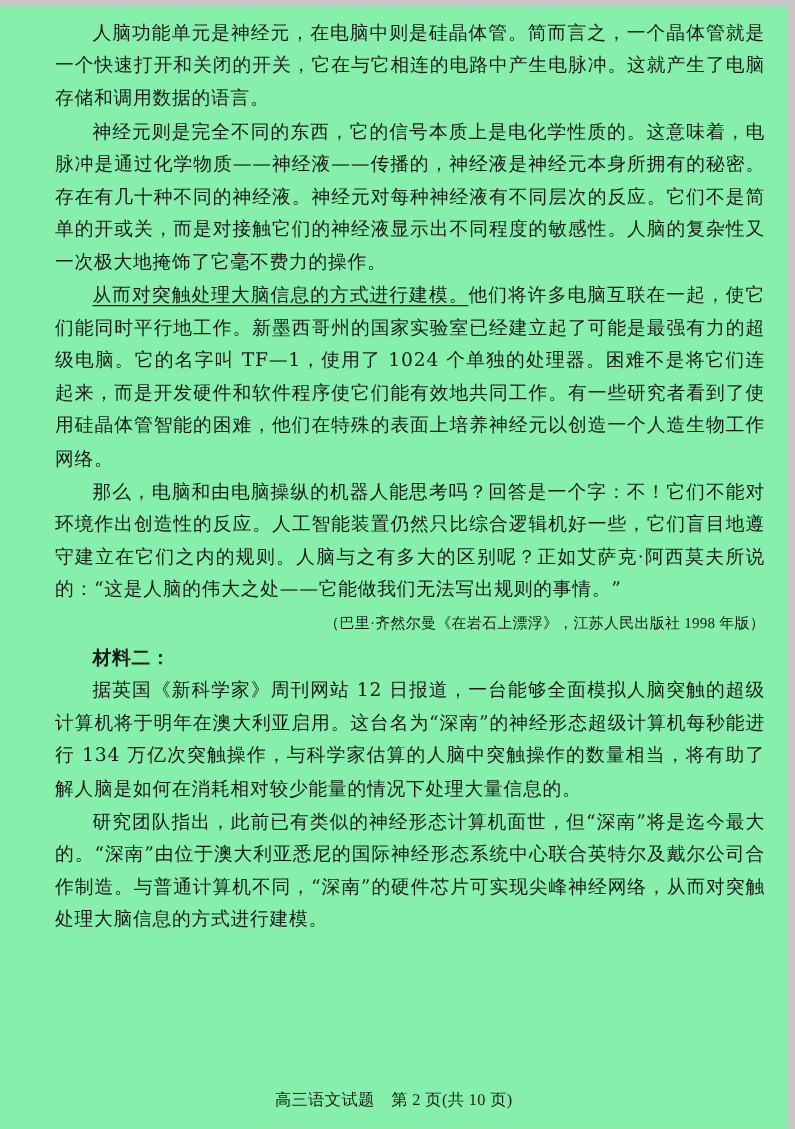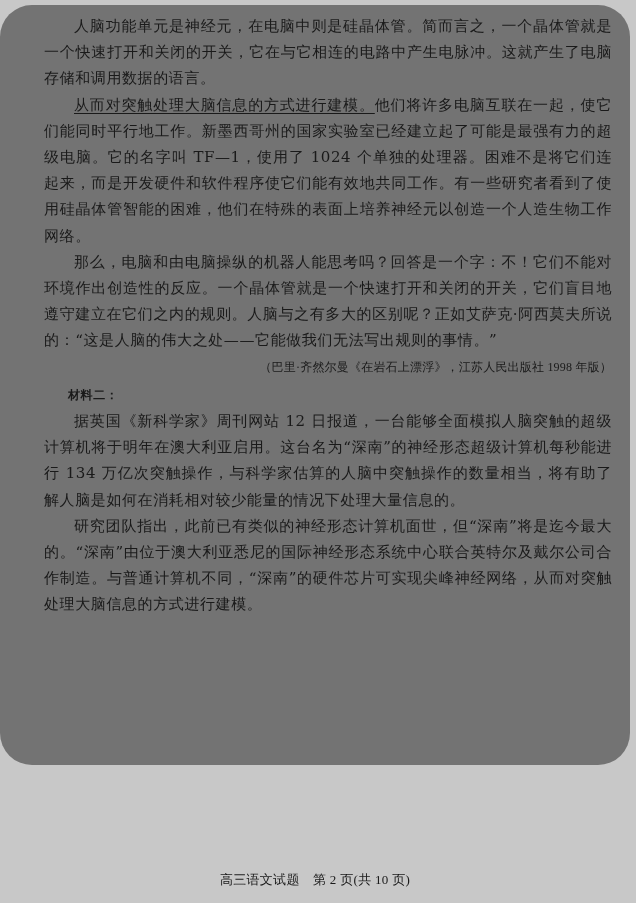--- a/index.html
+++ b/index.html
@@ -4,23 +4,22 @@
   <style>
     html, body { margin: 0; padding: 0; }
     body {
       width: 636px; height: 903px; overflow: hidden;
       background: #c8c8c8;
       font-family: "DejaVu Serif", "Liberation Serif", serif;
       color: #1a1a1a;
     }
     .page {
       position: absolute; left: 0; top: 5px;
-      width: 630px; height: 760px;
-      background: #737373;
-      border-radius: 32px;
+      width: 630px; height: 898px;
+      background: #86efac;
     }
     .content {
       position: absolute; left: 44px; top: 8px;
       width: 568px;
     }
     p {
       margin: 0;
       font-size: 15px;
       line-height: 26.2px;
       text-align: justify;
@@ -29,37 +28,38 @@
     }
     .u { text-decoration: underline; text-underline-offset: 3px; }
     .source {
       text-align: right; text-indent: 0;
       font-family: "Liberation Serif", "DejaVu Serif", serif;
       font-size: 12px; letter-spacing: 0.2px;
     }
     .heading {
       text-indent: 2em; font-weight: bold;
       font-family: "DejaVu Sans", sans-serif;
-      font-size: 12px; margin-top: 2px;
+      font-size: 15px; margin-top: 2px;
     }
     .footer {
       position: absolute; left: 0; width: 630px; top: 866px;
       text-align: center;
       font-family: "Liberation Serif", "DejaVu Serif", serif;
       font-size: 13px; letter-spacing: 0.3px;
     }
   </style>
 </head>
 <body>
 
 <div class="page">
   <div class="content">
     <p>人脑功能单元是神经元，在电脑中则是硅晶体管。简而言之，一个晶体管就是一个快速打开和关闭的开关，它在与它相连的电路中产生电脉冲。这就产生了电脑存储和调用数据的语言。</p>
+    <p>神经元则是完全不同的东西，它的信号本质上是电化学性质的。这意味着，电脉冲是通过化学物质——神经液——传播的，神经液是神经元本身所拥有的秘密。存在有几十种不同的神经液。神经元对每种神经液有不同层次的反应。它们不是简单的开或关，而是对接触它们的神经液显示出不同程度的敏感性。人脑的复杂性又一次极大地掩饰了它毫不费力的操作。</p>
     <p><span class="u">从而对突触处理大脑信息的方式进行建模。</span><span>他们将许多电脑互联在一起，使它们能同时平行地工作。新墨西哥州的国家实验室已经建立起了可能是最强有力的超级电脑。它的名字叫 TF—1，使用了 1024 个单独的处理器。困难不是将它们连起来，而是开发硬件和软件程序使它们能有效地共同工作。有一些研究者看到了使用硅晶体管智能的困难，他们在特殊的表面上培养神经元以创造一个人造生物工作网络。</span></p>
-    <p>那么，电脑和由电脑操纵的机器人能思考吗？回答是一个字：不！它们不能对环境作出创造性的反应。一个晶体管就是一个快速打开和关闭的开关，它们盲目地遵守建立在它们之内的规则。人脑与之有多大的区别呢？正如艾萨克·阿西莫夫所说的：“这是人脑的伟大之处——它能做我们无法写出规则的事情。”</p>
+    <p>那么，电脑和由电脑操纵的机器人能思考吗？回答是一个字：不！它们不能对环境作出创造性的反应。人工智能装置仍然只比综合逻辑机好一些，它们盲目地遵守建立在它们之内的规则。人脑与之有多大的区别呢？正如艾萨克·阿西莫夫所说的：“这是人脑的伟大之处——它能做我们无法写出规则的事情。”</p>
     <p class="source">（巴里·齐然尔曼《在岩石上漂浮》，江苏人民出版社 1998 年版）</p>
     <p class="heading">材料二：</p>
     <p>据英国《新科学家》周刊网站 12 日报道，一台能够全面模拟人脑突触的超级计算机将于明年在澳大利亚启用。这台名为“深南”的神经形态超级计算机每秒能进行 134 万亿次突触操作，与科学家估算的人脑中突触操作的数量相当，将有助了解人脑是如何在消耗相对较少能量的情况下处理大量信息的。</p>
     <p>研究团队指出，此前已有类似的神经形态计算机面世，但“深南”将是迄今最大的。“深南”由位于澳大利亚悉尼的国际神经形态系统中心联合英特尔及戴尔公司合作制造。与普通计算机不同，“深南”的硬件芯片可实现尖峰神经网络，从而对突触处理大脑信息的方式进行建模。</p>
 
   </div>
   <div class="footer">高三语文试题　第 2 页(共 10 页)</div>
 </div>
 
 </body></html>

